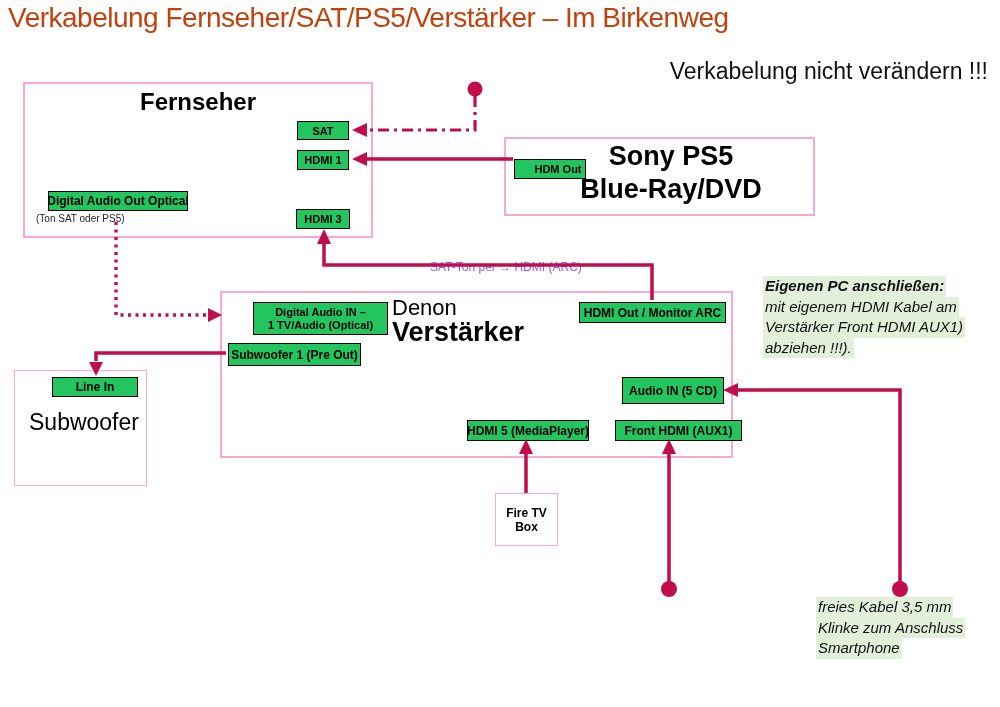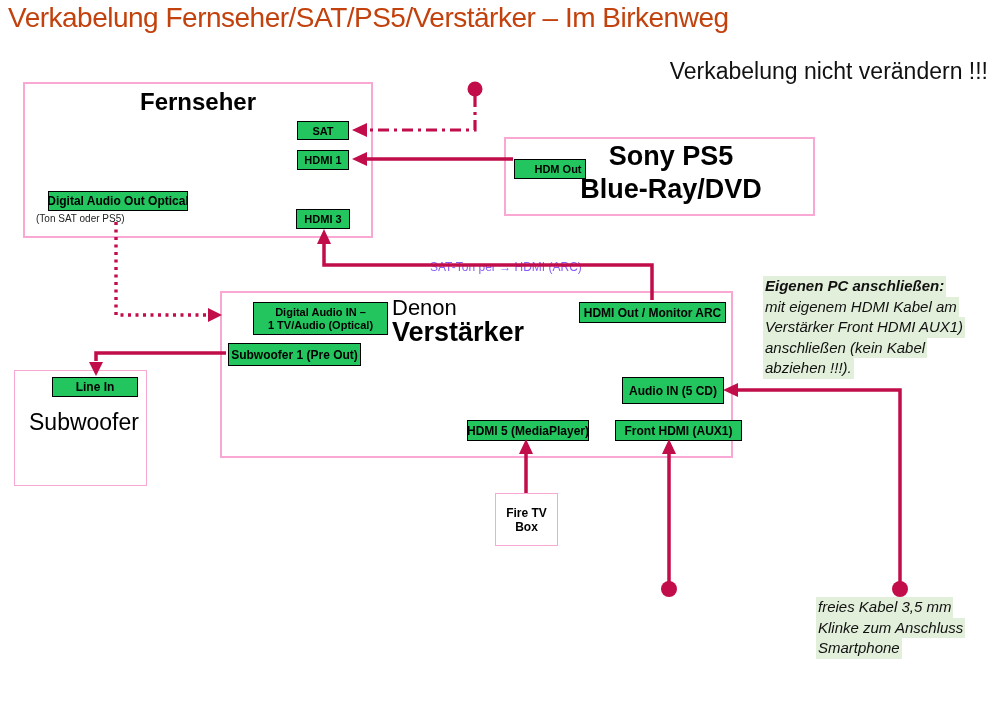--- a/index.html
+++ b/index.html
@@ -104,21 +104,20 @@
     <div>Fire TV</div>
     <div>Box</div>
   </div>
 
   <div class="arc-label">SAT-Ton per  →  HDMI (ARC)</div>
 
   <div class="note note-pc">
     <span class="head">Eigenen PC anschließen:</span>
     <span>mit eigenem HDMI Kabel am</span>
     <span>Verstärker Front HDMI  AUX1)</span>
-    <span>anschließen (kein Kabel</span>
     <span>abziehen !!!).</span>
   </div>
 
 
   <div class="note note-klinke">
     <span>freies Kabel 3,5 mm</span>
     <span>Klinke zum Anschluss</span>
     <span>Smartphone</span>
   </div>
 

